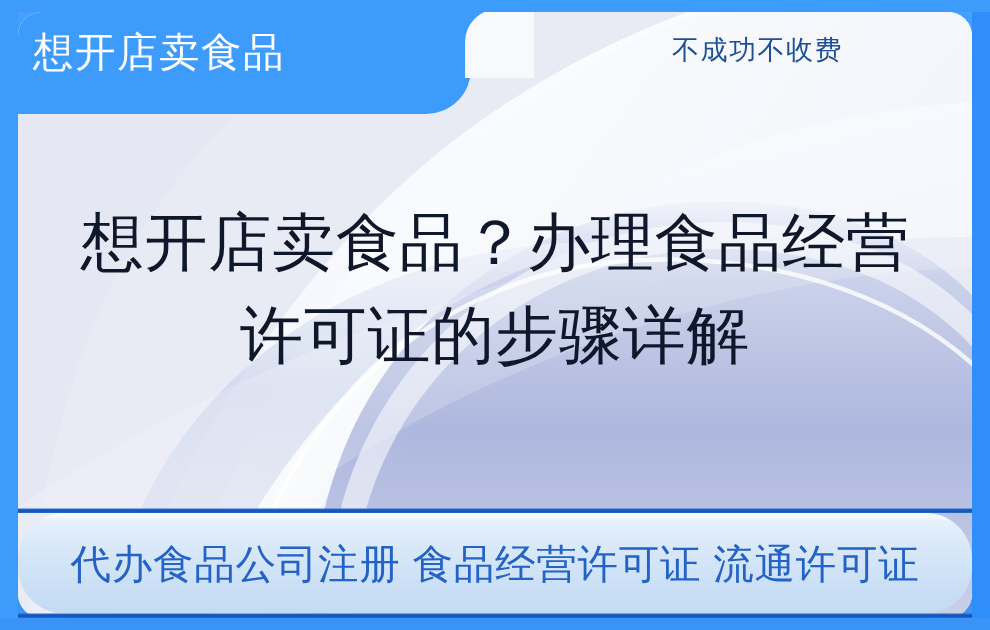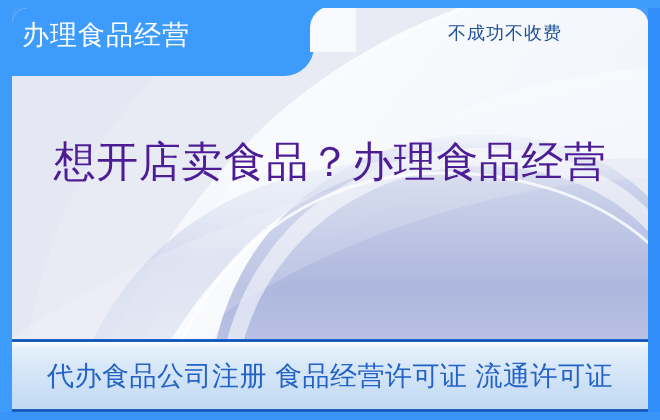--- a/index.html
+++ b/index.html
@@ -82,21 +82,21 @@
     pointer-events: none;
   }
 
   
   .headline {
     position: absolute;
     left: 0;
     right: 0;
     top: 131px;
     text-align: center;
-    color: #4c1d95;
+    color: #0f172a;
     font-size: 42px;
     line-height: 62px;
     letter-spacing: 0.5px;
     white-space: nowrap;
   }
   .headline .ln { display: block; }
 
   
   .tagline {
     position: absolute;
@@ -133,20 +133,21 @@
     left: 12px;
     top: 342px;
     width: 636px;
     height: 67px;
     background: linear-gradient(180deg,
         #eaf3fd 0%, #dceaf9 28%, #cfe2f6 60%, #c2daf3 100%);
     display: flex;
     align-items: center;
     justify-content: center;
     overflow: hidden;
+    border-radius: 31px;
   }
   .footer-text {
     font-size: 27px;
     line-height: 34px;
     color: #2362c6;
     letter-spacing: 0.5px;
     white-space: nowrap;
   }
   
   .footer-sheen {
@@ -261,26 +262,27 @@
     <div class="card-notch"></div>
     <div class="card-notch-2"></div>
     <div class="card-notch-round"></div>
   </div>
 
   <div class="edge-left"></div>
   <div class="edge-right"></div>
   <div class="edge-top"></div>
   <div class="edge-bot"></div>
 
-  <div class="brand">办理食品经营</div>
+  <div class="brand">想开店卖食品</div>
 
   <div class="tagline">不成功不收费</div>
 
   <div class="headline">
     <span class="ln">想开店卖食品？办理食品经营</span>
+    <span class="ln">许可证的步骤详解</span>
   </div>
 
   <div class="divider"></div>
   <div class="footer">
     <div class="footer-sheen"></div>
     <div class="footer-text">代办食品公司注册 食品经营许可证 流通许可证</div>
   </div>
   <div class="divider-b"></div>
 
 </div>

